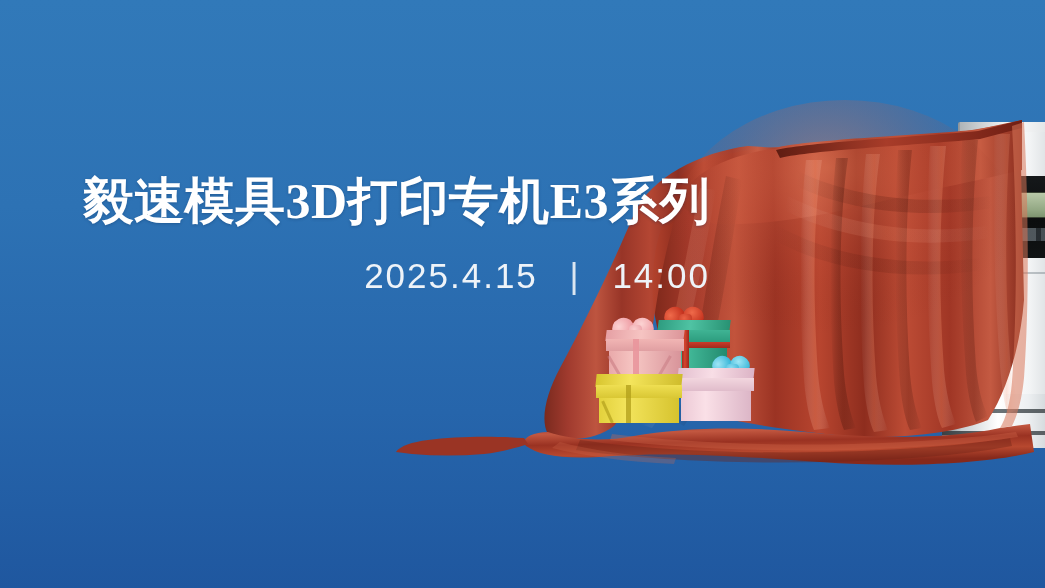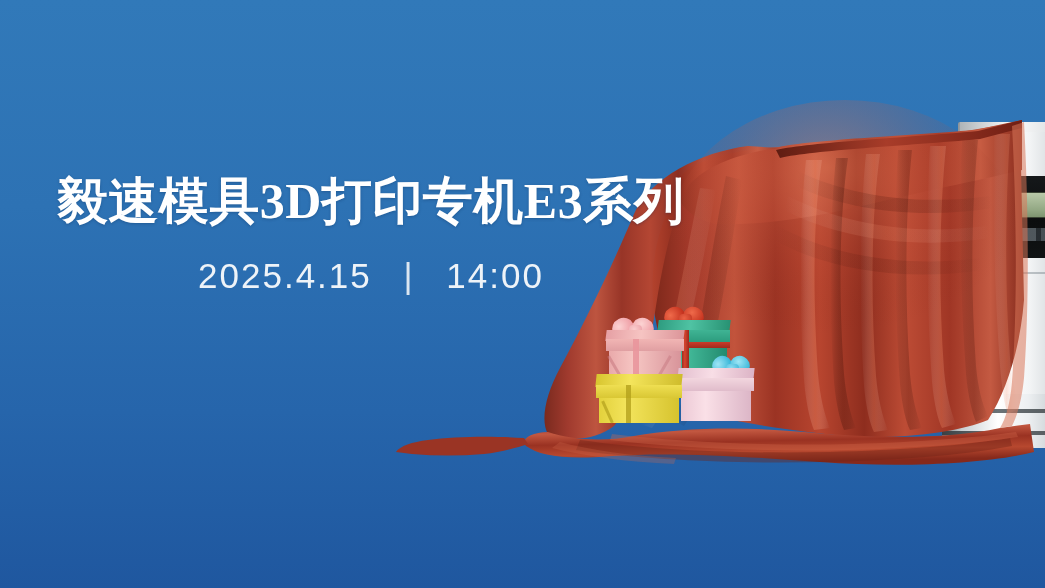--- a/index.html
+++ b/index.html
@@ -13,24 +13,24 @@
     width: 1045px;
     height: 588px;
     overflow: hidden;
     font-family: "Liberation Sans", "DejaVu Sans", sans-serif;
     background: linear-gradient(to bottom, #3179b9 0%, #2d72b4 35%, #2665ab 70%, #1f579f 100%);
   }
 
   
   #text-block {
     position: absolute;
-    left: 16px;
+    left: 0;
     top: 168px;
     width: 710px;
-    text-align: center;
+    text-align: right;
     z-index: 40;
   }
   .title-line {
     font-family: "Liberation Serif", "DejaVu Serif", serif;
     font-weight: 700;
     font-size: 50px;
     line-height: 66px;
     color: #ffffff;
     letter-spacing: 0.5px;
     white-space: nowrap;

